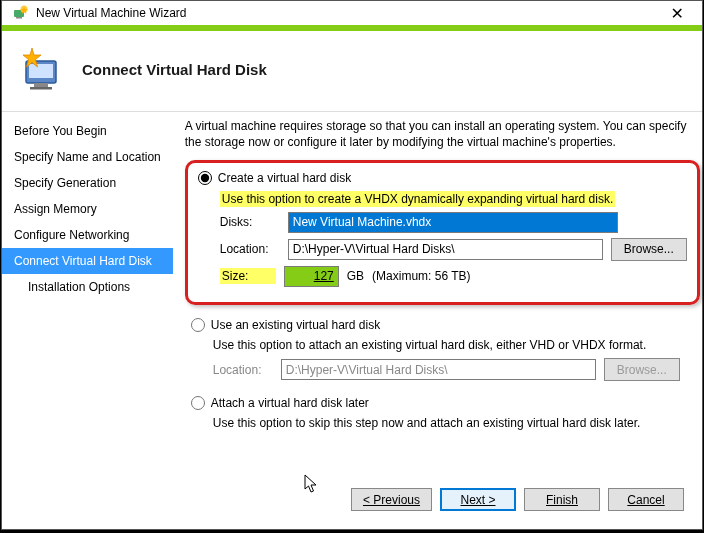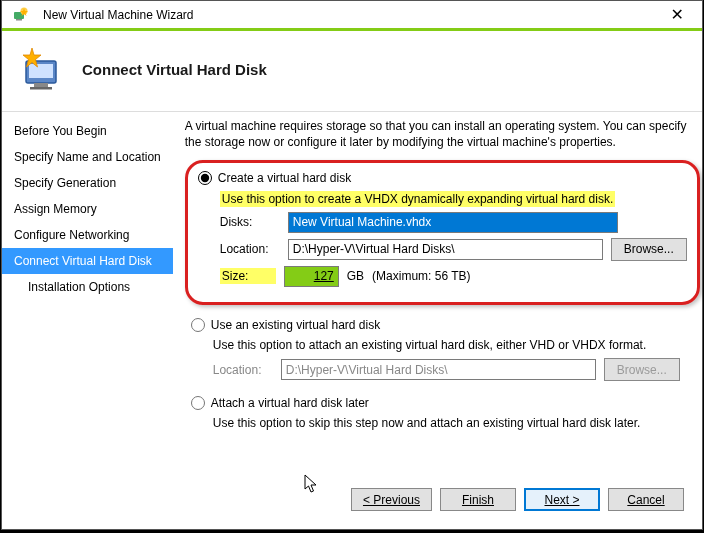--- a/index.html
+++ b/index.html
@@ -1,33 +1,33 @@
 <!DOCTYPE html>
 <html><head>
 <meta charset="utf-8">
 <style>
 * { box-sizing: border-box; margin: 0; padding: 0; }
 body { font-family: "Segoe UI", Tahoma, sans-serif; font-size: 12px; background: #000; display: flex; justify-content: center; align-items: flex-start; }
 .window { width: 702px; height: 530px; background: #fff; border: 1px solid #555; display: flex; flex-direction: column; position: relative; }
-.titlebar { height: 30px; display: flex; align-items: center; padding: 0 10px; border-bottom: 3px solid #84cc16; gap: 7px; }
+.titlebar { height: 30px; display: flex; align-items: center; padding: 0 10px; border-bottom: 6px solid #84cc16; }
 .title-icn { width: 16px; height: 16px; margin-right: 8px; }
 .title-text { flex: 1; font-size: 12px; }
 .close-x { font-size: 16px; padding: 0 8px; cursor: default; font-family: Arial; }
 .header { display: flex; align-items: center; padding: 14px 18px 18px 18px; }
 .hdr-icn { width: 48px; height: 48px; margin-right: 14px; }
 .hdr-title { font-size: 15px; font-weight: 600; color: #1a1a1a; }
 .divider { height: 1px; background: #ddd; margin: 0; }
 .body { flex: 1; display: flex; min-height: 0; }
 .sidebar { width: 200px; padding-top: 6px; }
 .step { padding: 6px 12px; color: #000; cursor: default; white-space: nowrap; }
 .step.selected { background: #3399ff; color: #fff; }
 .step.indent { padding-left: 26px; }
 .content { flex: 1; padding: 6px 20px 0 12px; line-height: 1.35; position: relative; }
 .intro { margin-bottom: 10px; }
-.group { border: 3px solid #d92020; border-radius: 18px; padding: 7px 10px 10px 10px; margin-bottom: 12px; box-shadow: 2px 2px 4px rgba(0,0,0,0.25); }
+.group { border: 3px solid #d92020; border-radius: 10px; padding: 7px 10px 10px 10px; margin-bottom: 12px; box-shadow: 2px 2px 4px rgba(0,0,0,0.25); }
 .radio-row { display: flex; align-items: center; gap: 6px; margin-bottom: 4px; }
 .radio-row input[type=radio] { width: 14px; height: 14px; accent-color: #000; }
 .desc { margin: 0 0 4px 22px; }
 .hl-yellow { background: #ffff66; display: inline-block; padding: 0 2px; }
 .form-row { display: flex; align-items: center; margin: 5px 0 5px 22px; gap: 8px; }
 .form-row label { width: 60px; }
 .form-row input[type=text] { border: 1px solid #7a7a7a; padding: 2px 4px; height: 21px; font-family: inherit; font-size: 12px; }
 .name-input { width: 330px; }
 .loc-input { width: 315px; }
 .size-input { width: 55px; text-align: right; }
@@ -125,21 +125,21 @@
           <input type="radio" style="">
           <span>Attach a virtual hard disk later</span>
         </div>
         <div class="desc">Use this option to skip this step now and attach an existing virtual hard disk later.</div>
       </div>
     </div>
   </div>
 
   <div class="footer">
     <button class="btn">&lt; Previous</button>
+    <button class="btn primary">Next &gt;</button>
     <button class="btn">Finish</button>
-    <button class="btn primary">Next &gt;</button>
     <button class="btn">Cancel</button>
   </div>
 
   <svg class="cursor" width="18" height="22">
       <path d="M1 1 L1 15 L4.5 12 L7 18 L9.5 17 L7 11 L12 11 Z" fill="#fff" stroke="#000" stroke-width="1"></path>
     </svg>
 </div>
 
 </body></html>

